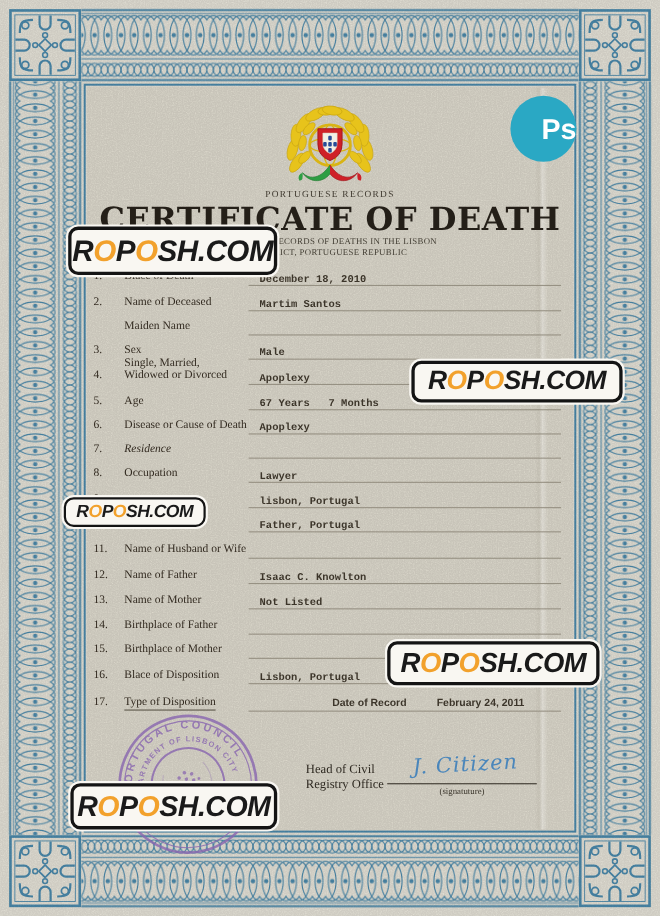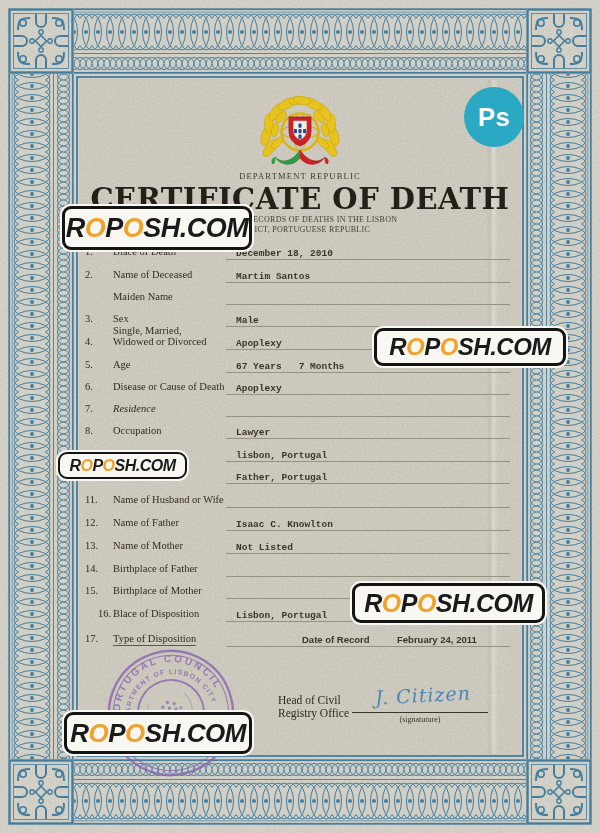--- a/index.html
+++ b/index.html
@@ -24,21 +24,21 @@
   .rec{font-family:Liberation Sans, sans-serif;font-weight:bold;font-size:9.5px;color:#3c352a;z-index:3;}
   
   .office{left:278px;font-size:11.5px;color:#2f2a22;z-index:5;}
   .sig-line{left:352px;top:712px;width:136px;height:1px;background:#3a352c;z-index:5;}
   .sig-name{left:348px;top:684px;width:150px;text-align:center;font-size:19px;font-style:italic;
             color:#4a86bb;font-family:"DejaVu Serif",serif;transform:rotate(-3deg);z-index:5;
             letter-spacing:1px;white-space:nowrap;}
   .sig-cap{left:352px;top:715px;width:136px;text-align:center;font-size:8px;color:#3a352b;z-index:5;}
   
   .ps{left:464px;top:87px;width:60px;height:60px;border-radius:50%;background:#2aa8c4;
-      display:flex;align-items:center;justify-content:center;color:#fff;font-weight:bold;
+      display:flex;align-items:center;justify-content:flex-end;color:#fff;font-weight:bold;
       font-size:26px;font-family:"Liberation Sans",sans-serif;z-index:6;}
   
   .wm{position:absolute;background:#f9f7f2;border:3px solid #141414;border-radius:9px;
       box-shadow:0 0 0 2px #f9f7f2;display:flex;align-items:center;justify-content:center;
       z-index:7;overflow:hidden;}
   .wm-t{font-family:"Liberation Sans",sans-serif;font-weight:bold;font-style:italic;
         color:#1a1a1a;letter-spacing:-0.5px;line-height:1;}
   .wm-t .o{color:#f2a12c;}
   .crease{left:486px;top:80px;width:12px;height:674px;z-index:1;
     background:linear-gradient(90deg,rgba(0,0,0,0) 0%,rgba(80,70,50,.06) 35%,rgba(255,255,255,.28) 60%,rgba(0,0,0,0) 100%);}
@@ -164,21 +164,21 @@
       <rect x="50.4" y="38.5" width="3.2" height="4.2" rx="1"></rect>
       <rect x="45.8" y="33" width="3.2" height="4.2" rx="1"></rect>
       <rect x="55" y="33" width="3.2" height="4.2" rx="1"></rect>
     </g>
     <path d="M52,54 C44,66 34,68 27,61 C33,70 45,71 52,62" fill="#2e9e43" stroke="#217a31" stroke-width="0.6"></path>
     <path d="M52,54 C60,66 70,68 77,61 C71,70 59,71 52,62" fill="#cf2027" stroke="#9e171c" stroke-width="0.6"></path>
     <path d="M27,61 q-5,2 -3,7 q4,1 3,-7" fill="#2e9e43"></path>
     <path d="M77,61 q5,2 3,7 q-4,1 -3,-7" fill="#cf2027"></path>
   </svg>
 
-  <div class="abs country">DEPARTMENT REPUBLIC</div>
+  <div class="abs country">PORTUGUESE RECORDS</div>
   <div class="abs title">CERTIFICATE OF DEATH</div>
   <div class="abs sub" style="top:215px;">FROM THE RECORDS OF DEATHS IN THE LISBON</div>
   <div class="abs sub" style="top:225px;">DISTRICT, PORTUGUESE REPUBLIC</div>
 
   <div id="rows-layer" class="abs" style="left:0;top:0;width:600px;height:833px;z-index:3;">
       <span class="row-num" style="top: 246px;">1.</span>
       <span class="row-label" style="top: 246px;">Blace of Death</span>
       <span class="u-line" style="top: 259px;"></span>
       <span class="row-value" style="top: 248px;">December 18, 2010</span>
       <span class="row-num" style="top: 269px;">2.</span>
@@ -228,21 +228,21 @@
       <span class="row-num" style="top: 540px;">13.</span>
       <span class="row-label" style="top: 540px;">Name of Mother</span>
       <span class="u-line" style="top: 553px;"></span>
       <span class="row-value" style="top: 542px;">Not Listed</span>
       <span class="row-num" style="top: 563px;">14.</span>
       <span class="row-label" style="top: 563px;">Birthplace of Father</span>
       <span class="u-line" style="top: 576px;"></span>
       <span class="row-num" style="top: 585px;">15.</span>
       <span class="row-label" style="top: 585px;">Birthplace of Mother</span>
       <span class="u-line" style="top: 598px;"></span>
-      <span class="row-num" style="top: 608px; margin-left: 13px;">16.</span>
+      <span class="row-num" style="top: 608px;">16.</span>
       <span class="row-label" style="top: 608px;">Blace of Disposition</span>
       <span class="u-line" style="top: 621px;"></span>
       <span class="row-value" style="top: 610px;">Lisbon, Portugal</span>
       <span class="row-num" style="top: 633px;">17.</span>
       <span class="row-label ul" style="top: 633px;">Type of Disposition</span>
       <span class="u-line" style="top: 646px;"></span>
     </div>
 
   <span class="abs rec" style="left:302px;top:634px;">Date of Record</span>
   <span class="abs rec" style="left:397px;top:634px;">February 24, 2011</span>

